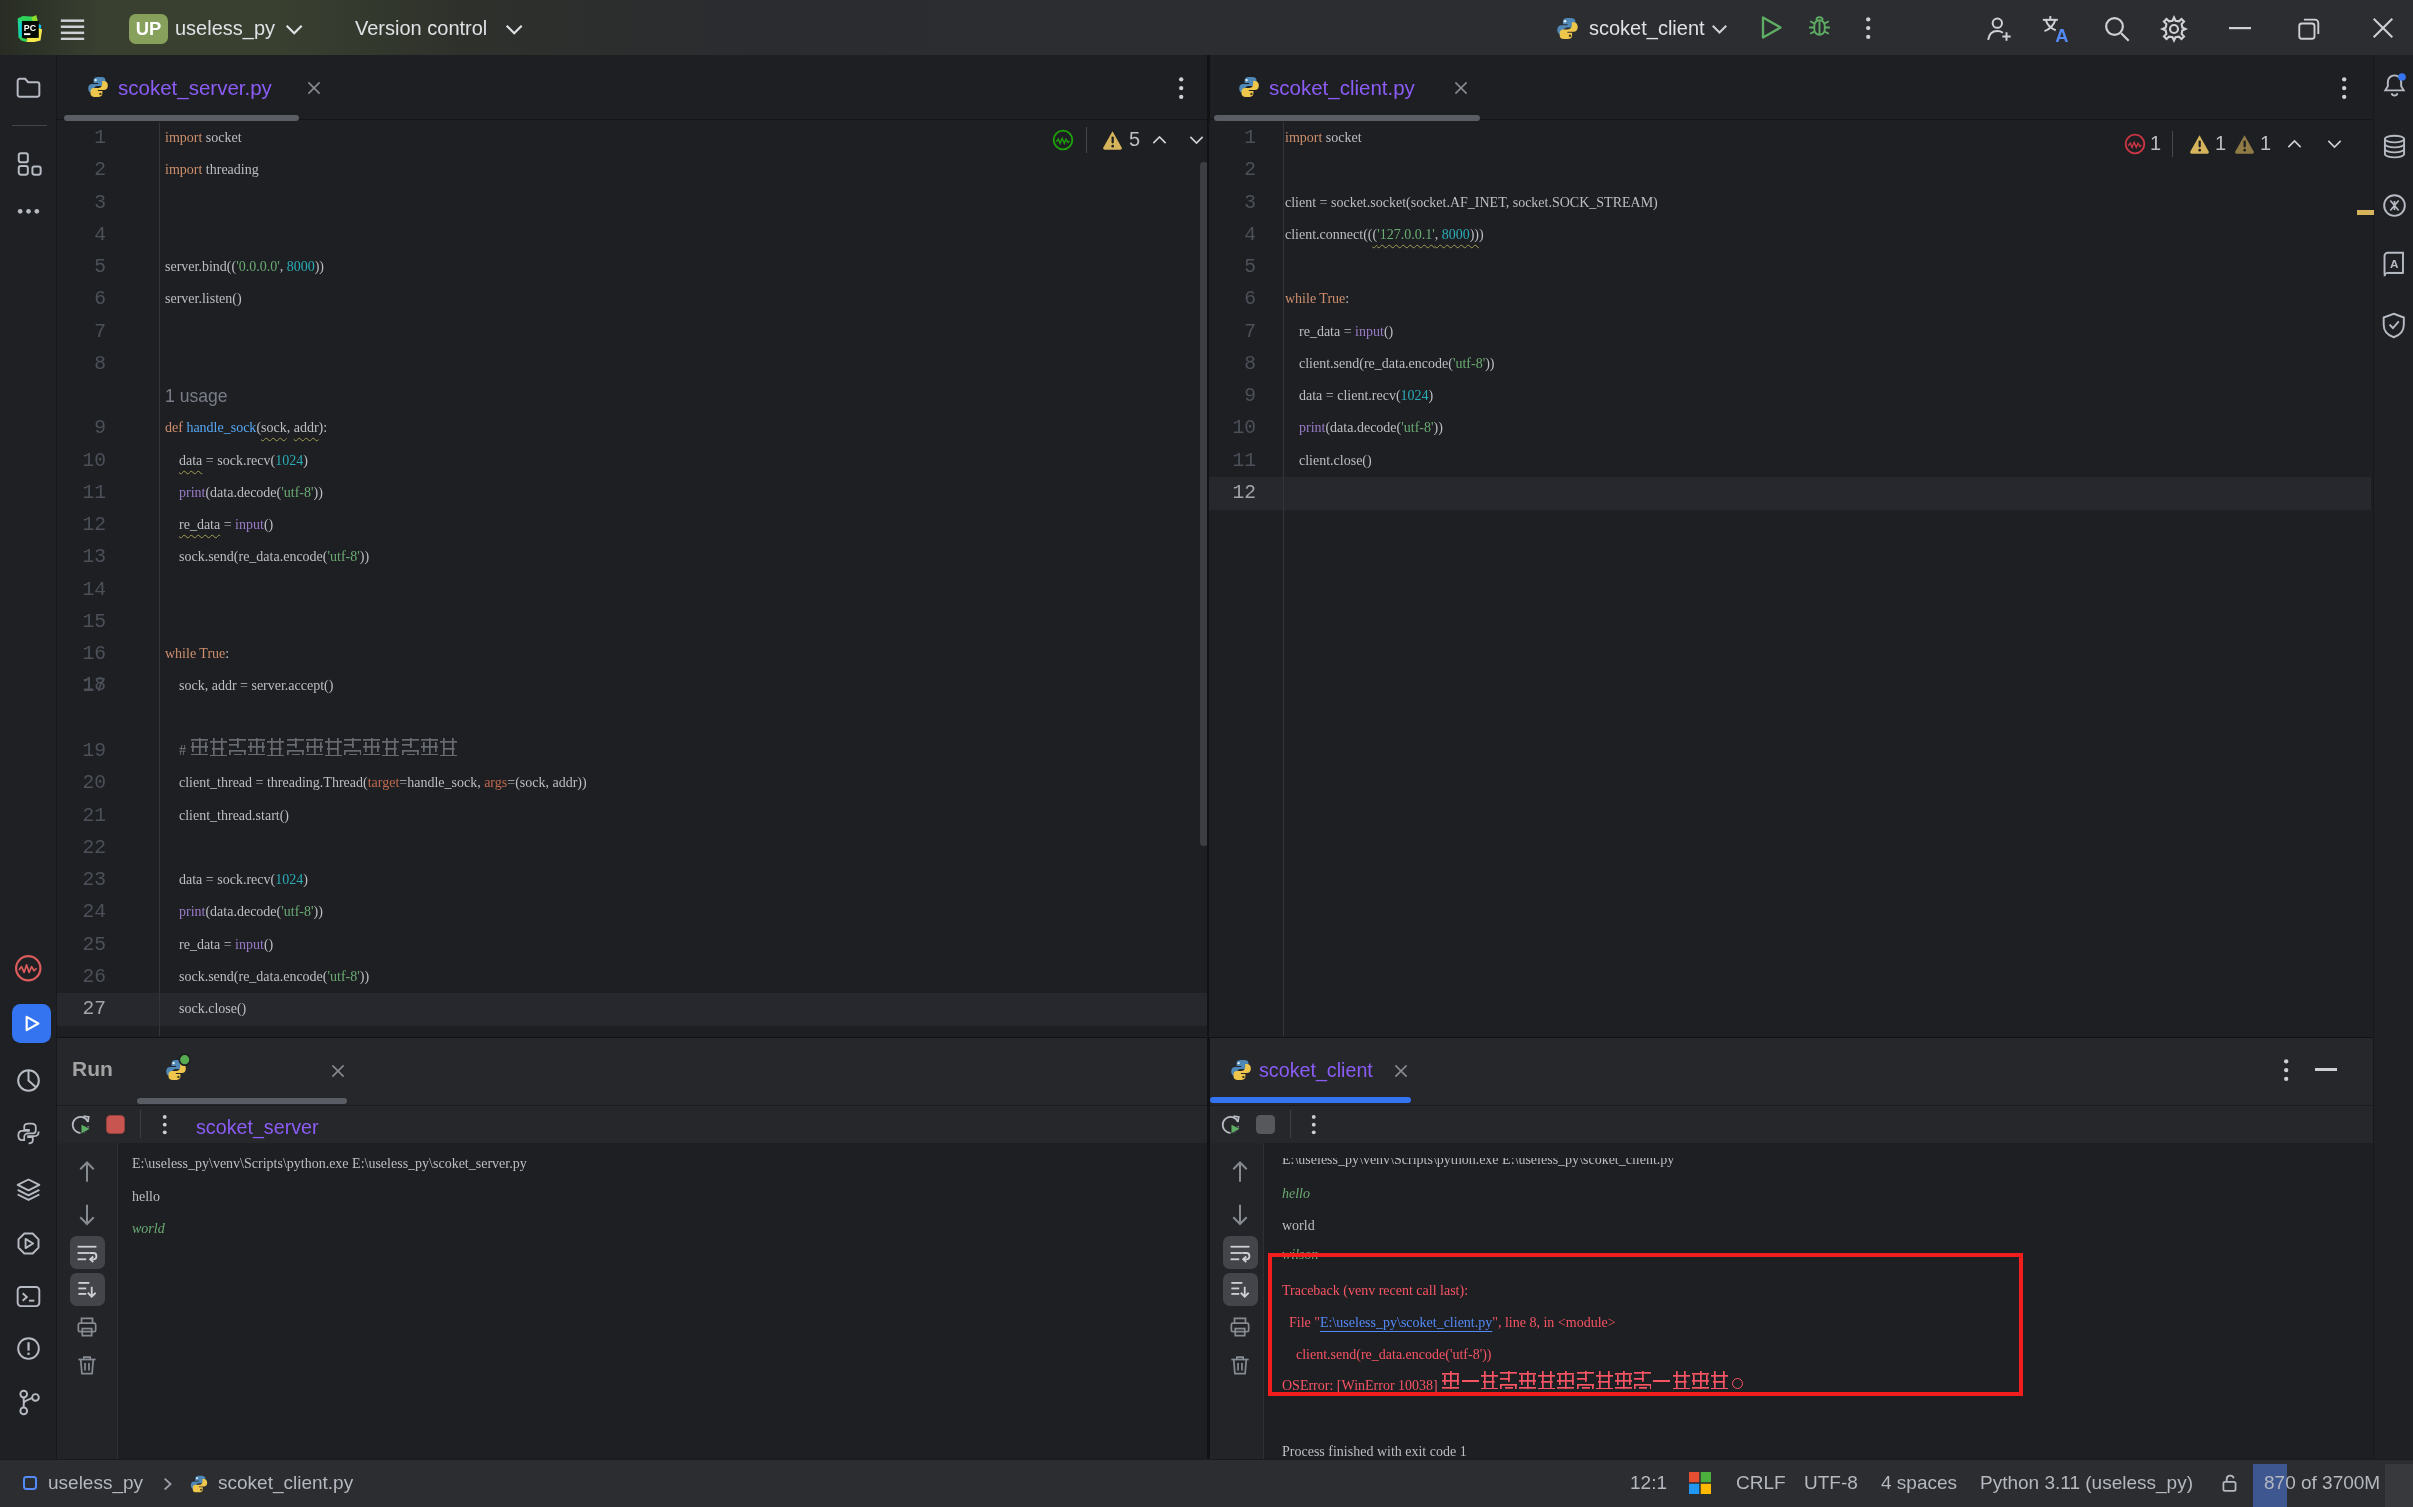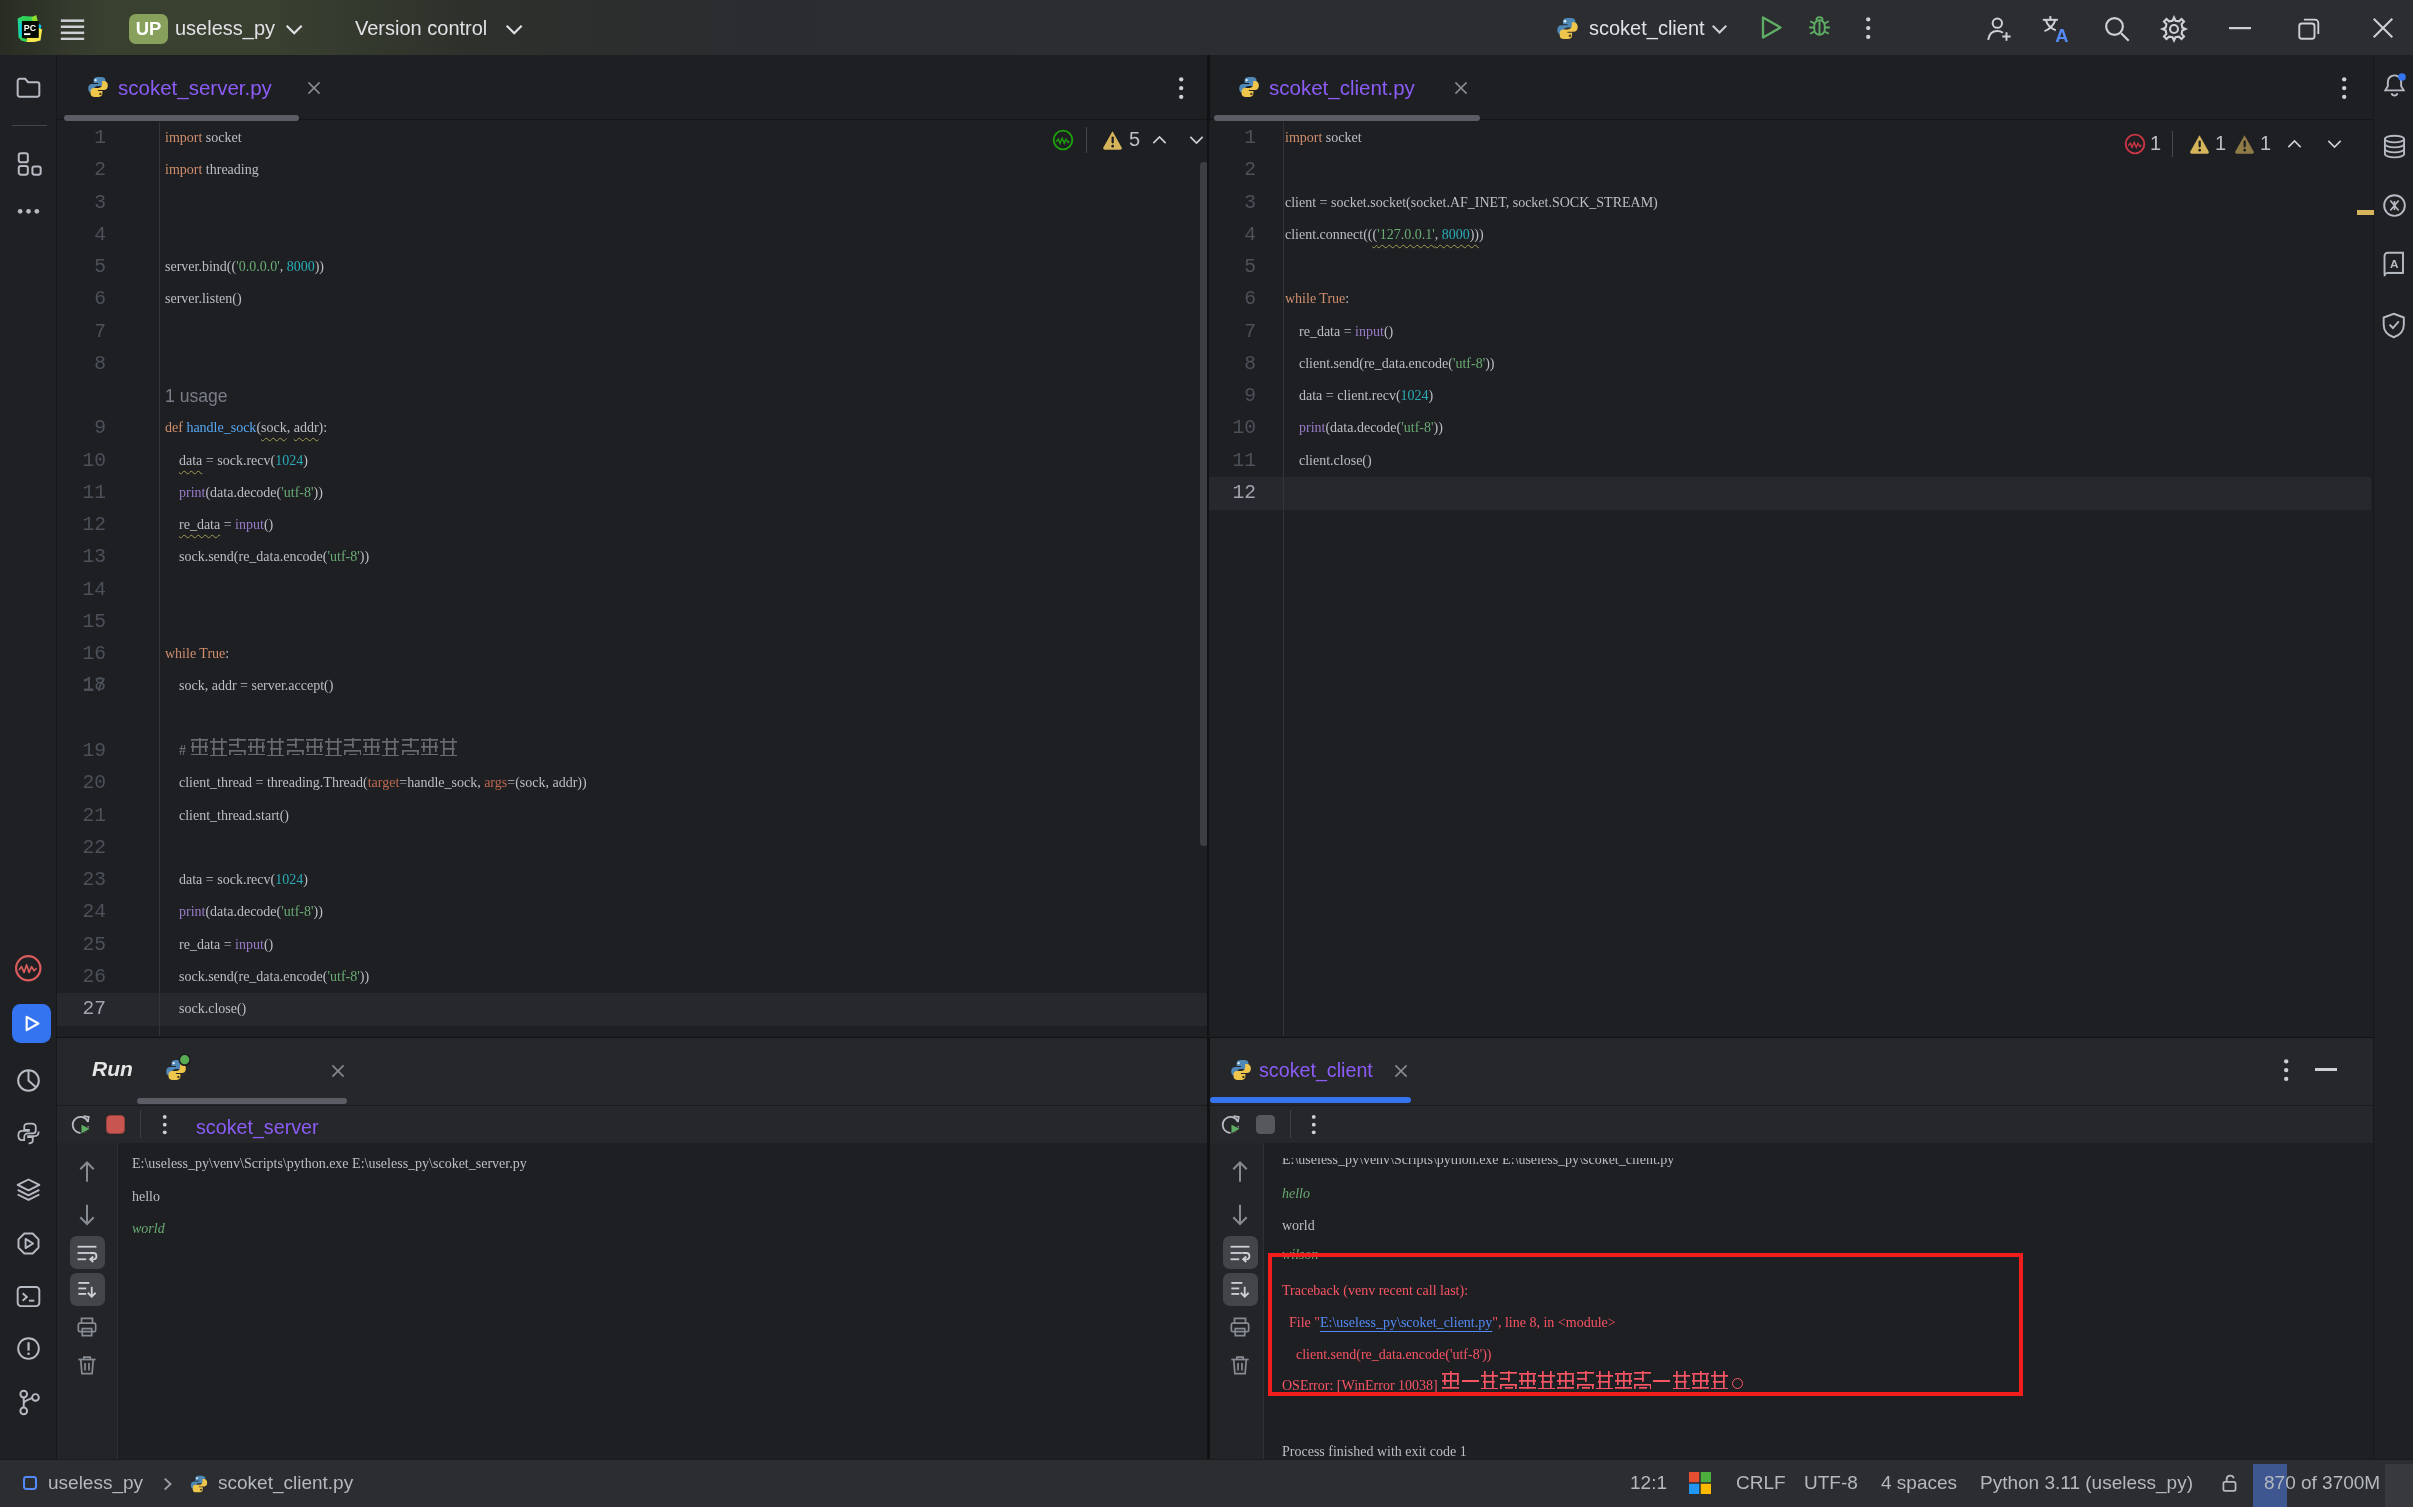--- a/index.html
+++ b/index.html
@@ -546,21 +546,21 @@
 <div class="abs" style="left:2357px;top:210px;width:17px;height:5px;background:#d6b45c;"></div>
 
 <div class="abs" id="botL" style="left:57px;top:1037px;width:1150px;height:422px;background:#1e1f22;border-top:1.7px solid #111214;"></div>
 <div class="abs" style="left:57px;top:1038px;width:1150px;height:105px;background:#26272a;"></div>
 <div class="abs" style="left:57px;top:1143px;width:61px;height:316px;background:#232428;border-right:0.8px solid #2e3033;"></div>
 <div class="abs" id="botR" style="left:1209px;top:1037px;width:1164px;height:422px;background:#1e1f22;border-top:1.7px solid #111214;"></div>
 <div class="abs" style="left:1209px;top:1038px;width:1164px;height:105px;background:#26272a;"></div>
 <div class="abs" style="left:1209px;top:1143px;width:55px;height:316px;background:#232428;border-right:0.8px solid #2e3033;"></div>
 <div class="abs" style="left:1207px;top:1037px;width:2.5px;height:422px;background:#111214;"></div>
 
-<div class="abs" style="left:92px;top:1057px;font-size:21px;font-weight:bold;color:#e5e5e5;font-style:italic;">Run</div>
+<div class="abs" style="left:72px;top:1057px;font-size:21px;font-weight:bold;color:#a3a3a3;">Run</div>
 <svg class="abs" style="left:164px;top:1058px" width="24" height="24" viewBox="0 0 29 29">
     <use href="#pylogo"></use>
   </svg>
 <svg class="abs" style="left:178px;top:1053px" width="13.4" height="13.4" viewBox="0 0 16 16">
     <circle cx="8" cy="8" r="6.5" fill="#57ac52" stroke="#1e1f22" stroke-width="2"></circle>
   </svg>
 <div class="abs ui" style="left:196px;top:1116px;font-size:19.7px;">scoket_server</div>
 <svg class="abs" style="left:330px;top:1063px" width="16" height="16" viewBox="0 0 19 19">
     <use href="#xicon"></use>
   </svg>

